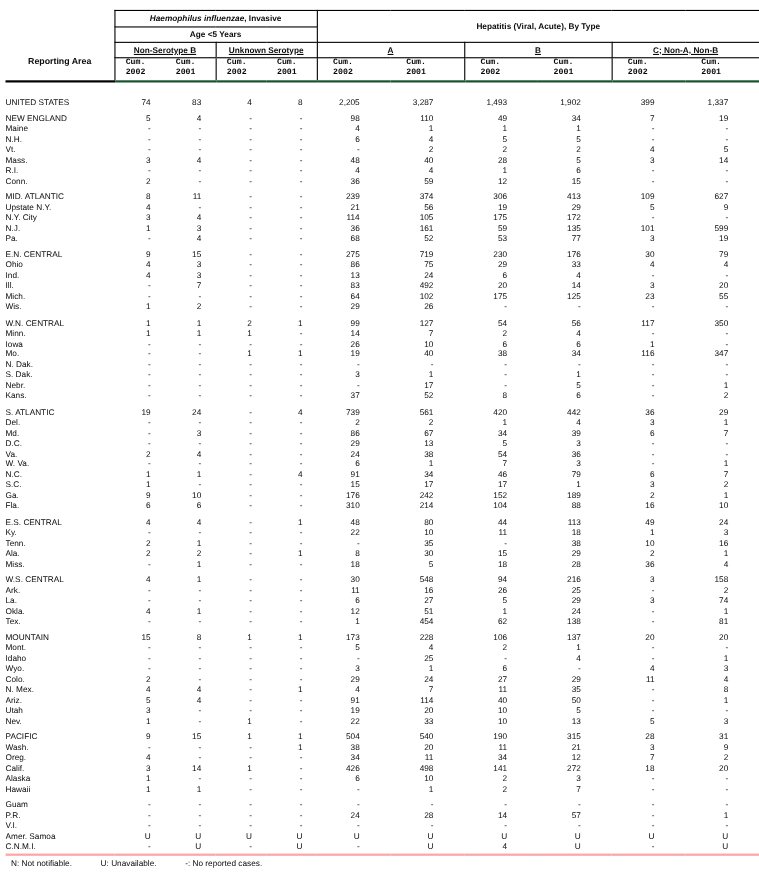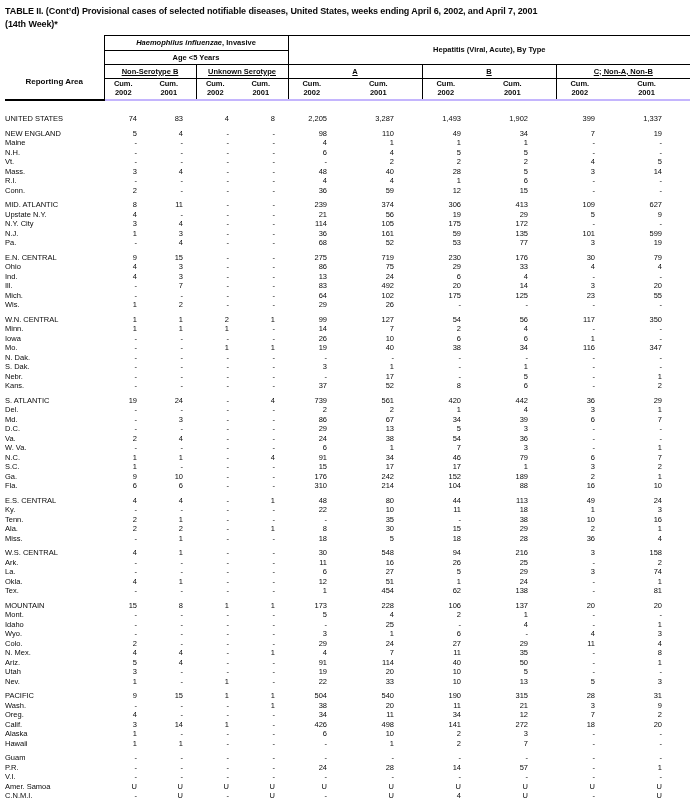--- a/index.html
+++ b/index.html
@@ -17,44 +17,40 @@
   th{font-weight:bold;font-size:7.5px;padding:0;line-height:10px;}
   thead th{vertical-align:middle;text-align:center;}
   th.areahead{text-align:center;vertical-align:bottom;font-size:8px;padding-bottom:12px;}
   .bt{border-top:1px solid #000;}
   .bb{border-bottom:1px solid #000;}
   .bl{border-left:1px solid #000;}
   .br{border-right:1px solid #000;margin-left:32px;}
   th.hi-name{height:14px;}
   th.age{height:13px;}
   tr.grp th{height:13px;text-decoration:underline;}
-  tr.cum th{vertical-align:bottom;padding-bottom:2px;line-height:9px;border-bottom:2px solid #c4b5fd;}
+  tr.cum th{vertical-align:bottom;padding-bottom:2px;line-height:9px;border-bottom:2px solid #14532d;font-family:Liberation Mono, monospace;}
   th.areahead{border-bottom:2px solid #000;}
   tr.cum th.pg1{padding-right:8px;}
   tr.cum th.pg2{padding-right:20px;}
   td{font-size:7.5px;line-height:9.5px;height:9.5px;padding:0;white-space:nowrap;overflow:hidden;}
   td.area{text-align:left;font-size:7.5px;}
   td.v{text-align:right;}
   td.g1{padding-right:13px;}
   td.g2{padding-right:28px;}
   tbody tr:first-child td{padding-top:13px;}
   tbody tr.gap td{padding-top:5px;}
   tbody tr:last-child td{border-bottom:2px solid #fca5a5;padding-bottom:1px;}
   .footnotes{margin-left:5px;margin-top:2px;font-size:7.5px;line-height:10px;}
   .legend span{display:inline-block;margin-right:26px;}
   .legend span:last-child{margin-right:0;}
 </style>
 </head>
 <body>
 
 <div class="page">
-  <div class="title">
-    <div>TABLE II. (Cont’d) Provisional cases of selected notifiable diseases, United States, weeks ending April 6, 2002, and April 7, 2001</div>
-    <div>(14th Week)*</div>
-  </div>
 
   <table>
     <colgroup>
       <col class="c-area">
       <col class="c-g1">
         <col class="c-g1">
         <col class="c-g1">
         <col class="c-g1">
       <col class="c-g2">
         <col class="c-g2">

